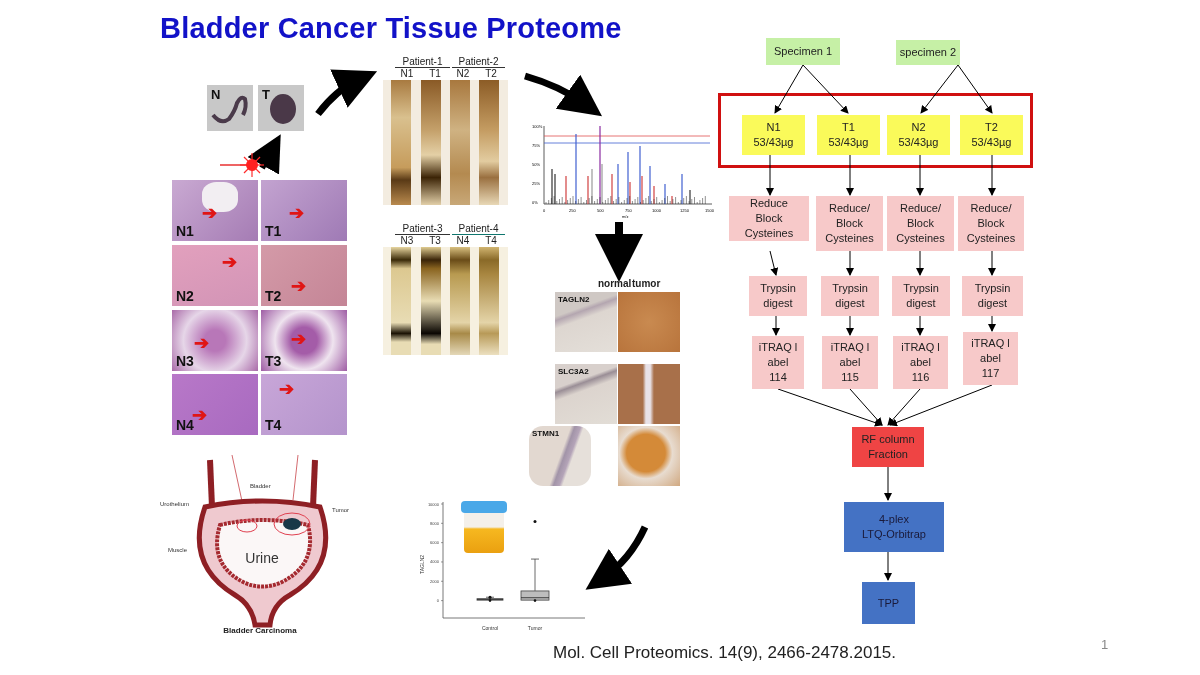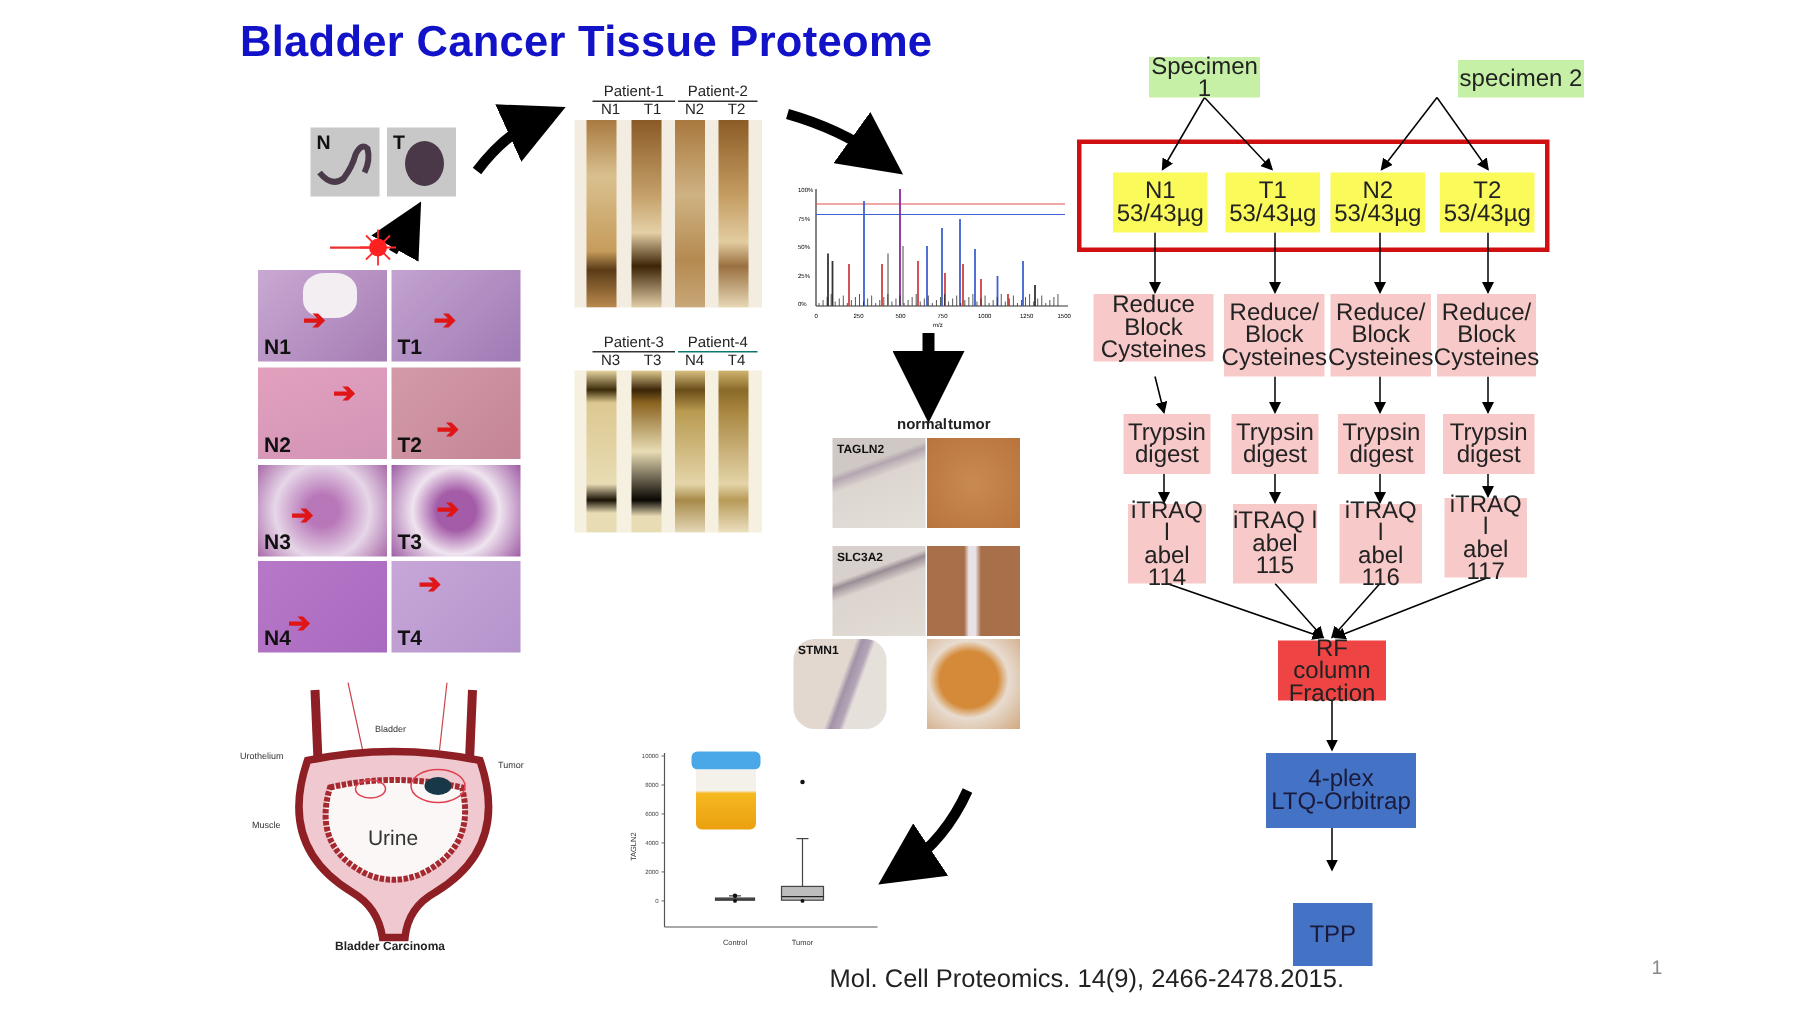--- a/index.html
+++ b/index.html
@@ -5,21 +5,21 @@
   html, body { margin:0; padding:0; }
   body { width:1200px; height:675px; background:#ffffff; position:relative; overflow:hidden;
          font-family:"Liberation Sans", sans-serif; }
   .abs { position:absolute; }
   .title { left:160px; top:12px; font-size:29px; font-weight:bold; color:#1212c8; letter-spacing:0.2px; white-space:nowrap; }
   .citation { left:553px; top:643px; font-size:17px; color:#222; white-space:nowrap; }
   .page-num { left:1101px; top:637px; font-size:13px; color:#888; }
 
   
   .fbox { position:absolute; display:flex; align-items:center; justify-content:center; text-align:center;
-          font-size:16px; line-height:15px; color:#222; white-space:pre-line; }
+          font-size:11px; line-height:15px; color:#222; white-space:pre-line; }
   .green { background:#c6f0a6; }
   .yellow { background:#fafa5a; }
   .pink { background:#f7c9c9; }
   .purple { background:#ef4444; }
   .blue { background:#4472c4; color:#1a1a3a; }
   .redframe { left:718px; top:93px; width:315px; height:75px; border:3px solid #d01010; box-sizing:border-box; }
 
   
   .histo { position:absolute; width:86px; height:61px; overflow:hidden; }
   .histo .lbl { position:absolute; left:4px; bottom:2px; font-size:14px; font-weight:bold; color:#111; }
@@ -348,21 +348,21 @@
     <line x1="778" y1="389" x2="882" y2="425"></line>
     <line x1="850" y1="389" x2="882" y2="425"></line>
     <line x1="920" y1="389" x2="888" y2="425"></line>
     <line x1="992" y1="385" x2="890" y2="425"></line>
     <line x1="888" y1="467" x2="888" y2="500"></line>
     <line x1="888" y1="552" x2="888" y2="580"></line>
   </g>
 </svg>
 
 <div class="fbox green" style="left:766px;top:38px;width:74px;height:27px;">Specimen 1</div>
-<div class="fbox green" style="left:972px;top:40px;width:84px;height:25px;">specimen 2</div>
+<div class="fbox green" style="left:896px;top:40px;width:64px;height:25px;">specimen 2</div>
 
 <div class="fbox yellow" style="left:742px;top:115px;width:63px;height:40px;">N1
 53/43µg</div>
 <div class="fbox yellow" style="left:817px;top:115px;width:63px;height:40px;">T1
 53/43µg</div>
 <div class="fbox yellow" style="left:887px;top:115px;width:63px;height:40px;">N2
 53/43µg</div>
 <div class="fbox yellow" style="left:960px;top:115px;width:63px;height:40px;">T2
 53/43µg</div>
 
@@ -398,13 +398,13 @@
 abel
 116</div>
 <div class="fbox pink" style="left:963px;top:332px;width:55px;height:53px;">iTRAQ l
 abel
 117</div>
 
 <div class="fbox purple" style="left:852px;top:427px;width:72px;height:40px;">RF column
 Fraction</div>
 <div class="fbox blue" style="left:844px;top:502px;width:100px;height:50px;">4-plex
 LTQ-Orbitrap</div>
-<div class="fbox blue" style="left:862px;top:582px;width:53px;height:42px;margin-top:20px;">TPP</div>
+<div class="fbox blue" style="left:862px;top:582px;width:53px;height:42px;">TPP</div>
 
 </body></html>

